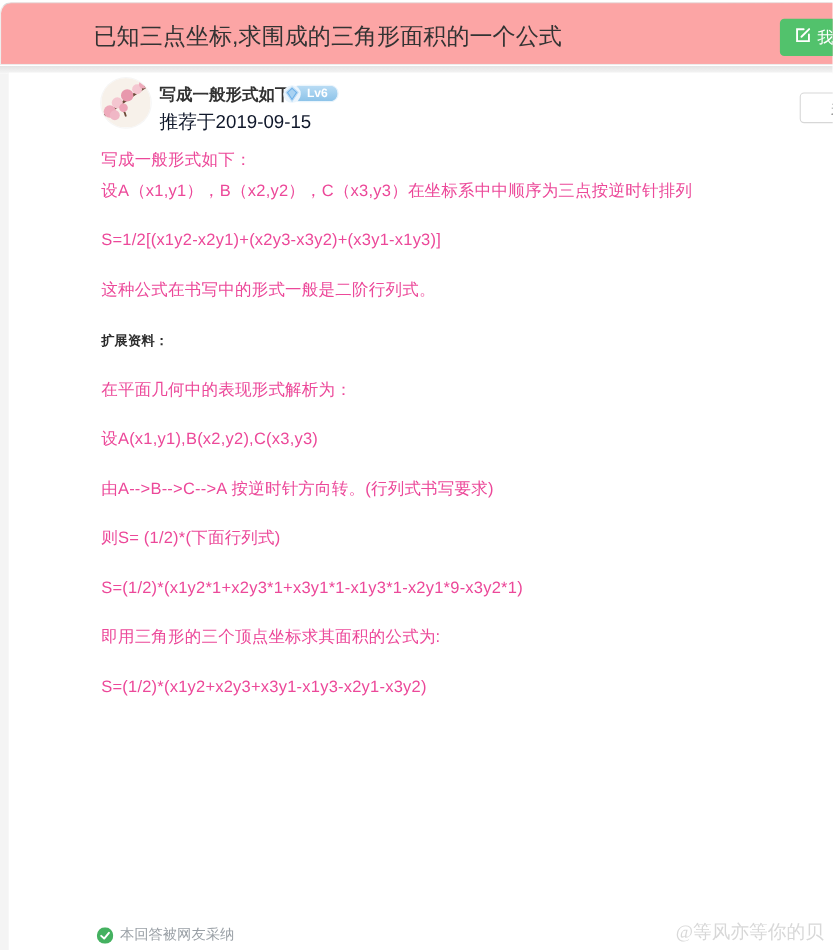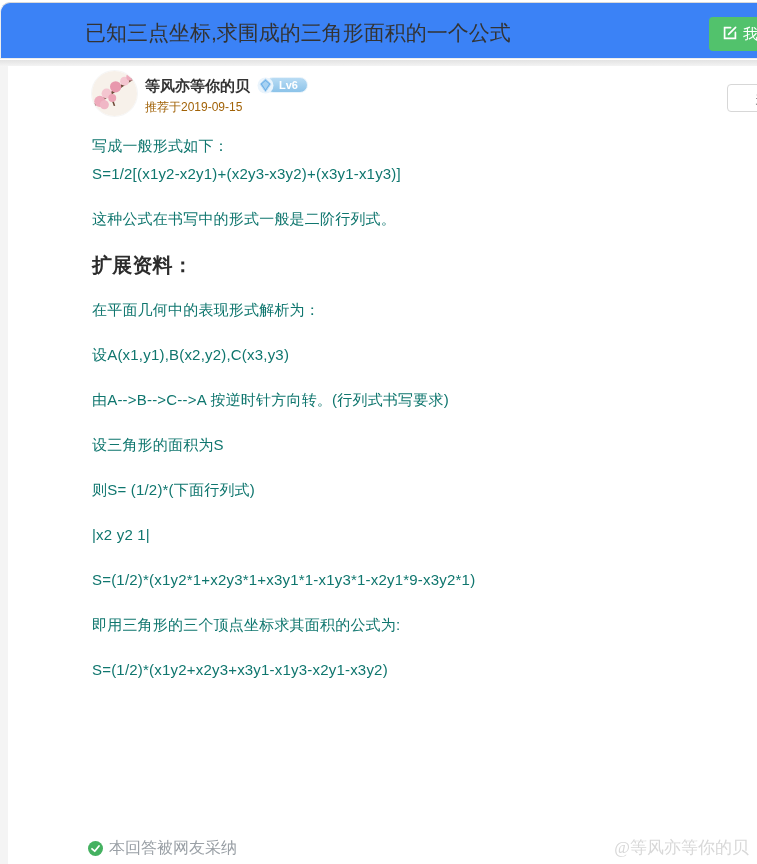--- a/index.html
+++ b/index.html
@@ -7,21 +7,21 @@
   body {
     position: relative;
     overflow: hidden;
     background: #ffffff;
     font-family: "Liberation Sans", "DejaVu Sans", sans-serif;
     color: #333;
   }
   
   .question-bar {
     position: absolute; top: 2px; left: 0; right: 0; height: 57px;
-    background: #3b82f6;
+    background: #fca5a5;
     border-top: 1px solid #d9d9d9;
     border-bottom: 1px solid #ededed;
     border-top-left-radius: 10px;
     border-left: 1px solid #eee;
   }
   .q-title {
     position: absolute; left: 84px; top: 16px;
     font-size: 21px; color: #333; font-weight: 400;
     white-space: nowrap;
   }
@@ -67,47 +67,47 @@
   .level-pill {
     height: 16px; margin-left: -9px;
     padding: 0 9px 0 13px;
     background: linear-gradient(#b9dcf4, #8cc3e9);
     border: 1px solid #e8f3fb; border-radius: 9px;
     color: #fff; font-size: 11px; line-height: 15px; font-weight: bold; text-align: center;
   }
   .gem { position: relative; z-index: 2; width: 17px; height: 17px; }
   .user-meta {
     position: absolute; left: 137px; top: 33px;
-    font-size: 12px; color: #a16207; white-space: nowrap;
+    font-size: 17px; color: #0f172a; white-space: nowrap;
   }
   .follow-btn {
     position: absolute; top: 18px; left: 719px;
     width: 92px; height: 28px;
     background: #fff; border: 1px solid #d7d7d7; border-radius: 4px;
     color: #555; font-size: 14px; text-align: left;
     padding-left: 27px; line-height: 26px; cursor: pointer;
     white-space: nowrap;
   }
   
   .content {
     position: absolute; left: 84px; top: 66px; right: 10px;
   }
   .content p {
-    font-size: 15px; color: #0f766e; line-height: 28px;
+    font-size: 15px; color: #ec4899; line-height: 28px;
     margin: 0 0 17px 0; letter-spacing: .2px;
     white-space: nowrap;
   }
   .content p.tight  { margin-bottom: 0; }
-  .content p.bold   { font-weight: bold; font-size: 20px; color: #2c2c2c; }
+  .content p.bold   { font-weight: bold; font-size: 12px; color: #2c2c2c; }
   .content p.spaced { margin-top: 18px; }
   
   .adopted {
     position: absolute; left: 80px; bottom: 5px;
     display: flex; align-items: center; gap: 6px;
-    font-size: 16px; color: #9aa0a6; white-space: nowrap;
+    font-size: 13px; color: #9aa0a6; white-space: nowrap;
   }
   .adopted svg { display:block; }
   .watermark {
     position: absolute; right: 8px; bottom: 5px;
     font-size: 17px; color: #d8d8d8;
     font-family: "Liberation Serif", "DejaVu Serif", serif;
     white-space: nowrap;
   }
 </style>
 </head>
@@ -139,46 +139,45 @@
       <circle cx="7" cy="27" r="5" fill="#eeaabb"></circle>
       <circle cx="13" cy="20" r="4.5" fill="#f4c6d0"></circle>
       <circle cx="21" cy="14" r="5" fill="#e898ad"></circle>
       <circle cx="29" cy="9" r="4" fill="#f4c6d0"></circle>
       <circle cx="11" cy="30" r="4" fill="#f0b7c6"></circle>
       <circle cx="18" cy="24" r="3.5" fill="#eca4b6"></circle>
       <circle cx="34" cy="5" r="3.5" fill="#eeaabb"></circle>
     </svg>
   </div>
 
-  <div class="username">等风亦等你的贝</div>
+  <div class="username">写成一般形式如下</div>
 
   <div class="level-badge">
     <svg class="gem" viewBox="0 0 17 17">
       <circle cx="8.5" cy="8.5" r="8" fill="#eaf4fc"></circle>
       <polygon points="8.5,2 14,7 8.5,15 3,7" fill="#6fb1e8" stroke="#bcdcf5" stroke-width="1"></polygon>
       <polygon points="8.5,4 12,7 8.5,12.5 5,7" fill="#a8d2f2"></polygon>
     </svg>
     <span class="level-pill">Lv6</span>
   </div>
 
   <div class="user-meta">推荐于2019-09-15</div>
 
   <button class="follow-btn">关注</button>
 
   <div class="content">
       <p class="tight">写成一般形式如下：</p>
+      <p>设A（x1,y1），B（x2,y2），C（x3,y3）在坐标系中中顺序为三点按逆时针排列</p>
       <p>S=1/2[(x1y2-x2y1)+(x2y3-x3y2)+(x3y1-x1y3)]</p>
       <p>这种公式在书写中的形式一般是二阶行列式。</p>
       <p class="bold spaced">扩展资料：</p>
       <p>在平面几何中的表现形式解析为：</p>
       <p>设A(x1,y1),B(x2,y2),C(x3,y3)</p>
       <p>由A--&gt;B--&gt;C--&gt;A 按逆时针方向转。(行列式书写要求)</p>
-      <p>设三角形的面积为S</p>
       <p>则S= (1/2)*(下面行列式)</p>
-      <p>|x2 y2 1|</p>
       <p>S=(1/2)*(x1y2*1+x2y3*1+x3y1*1-x1y3*1-x2y1*9-x3y2*1)</p>
       <p>即用三角形的三个顶点坐标求其面积的公式为:</p>
       <p>S=(1/2)*(x1y2+x2y3+x3y1-x1y3-x2y1-x3y2)</p>
     </div>
 
   <div class="adopted">
     <svg width="15" height="15" viewBox="0 0 15 15">
       <circle cx="7.5" cy="7.5" r="7.5" fill="#44b160"></circle>
       <polyline points="4,7.8 6.7,10.2 11,5" fill="none" stroke="#fff" stroke-width="1.8" stroke-linecap="round" stroke-linejoin="round"></polyline>
     </svg>

